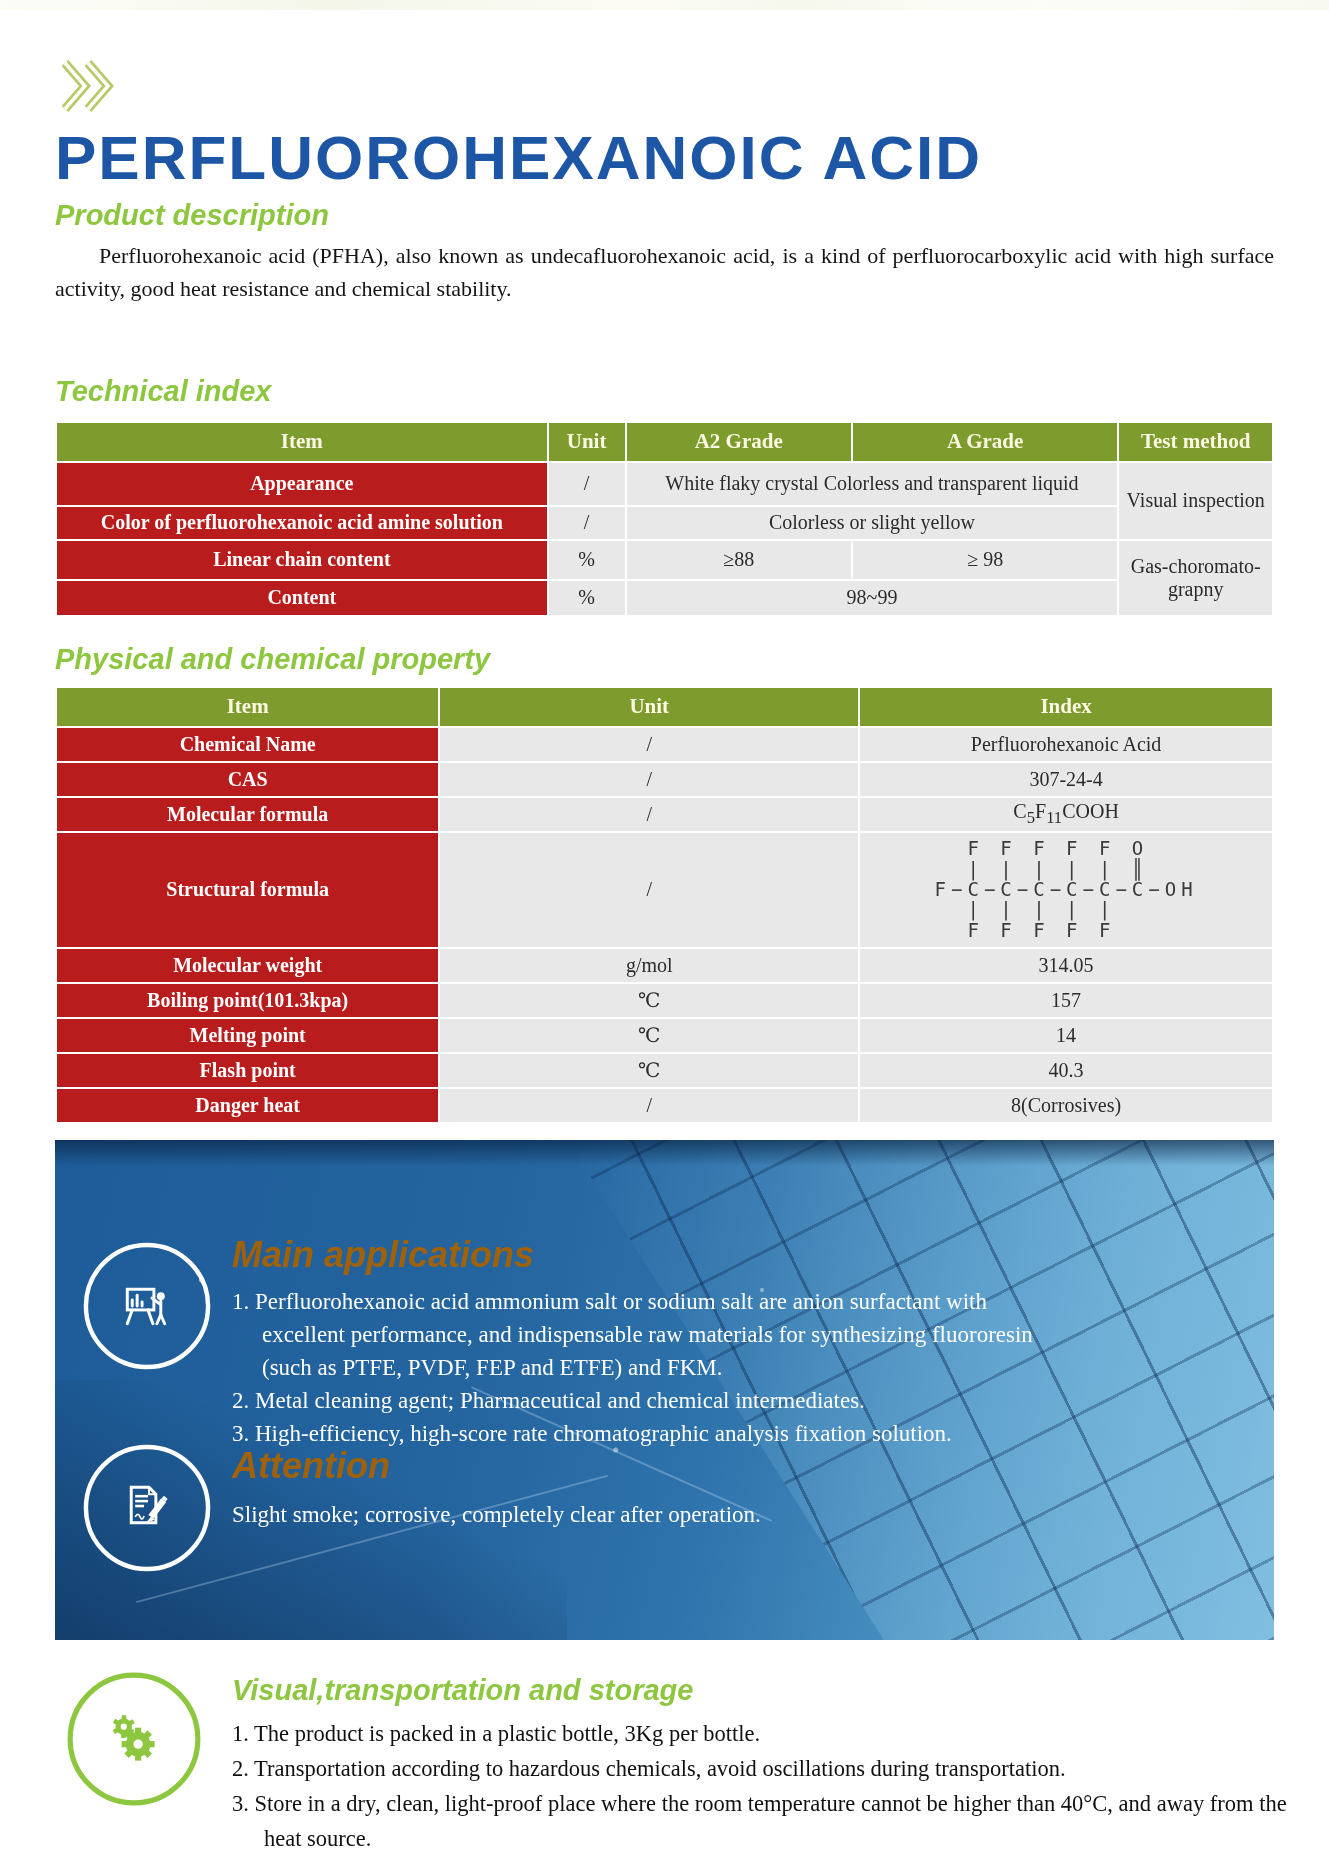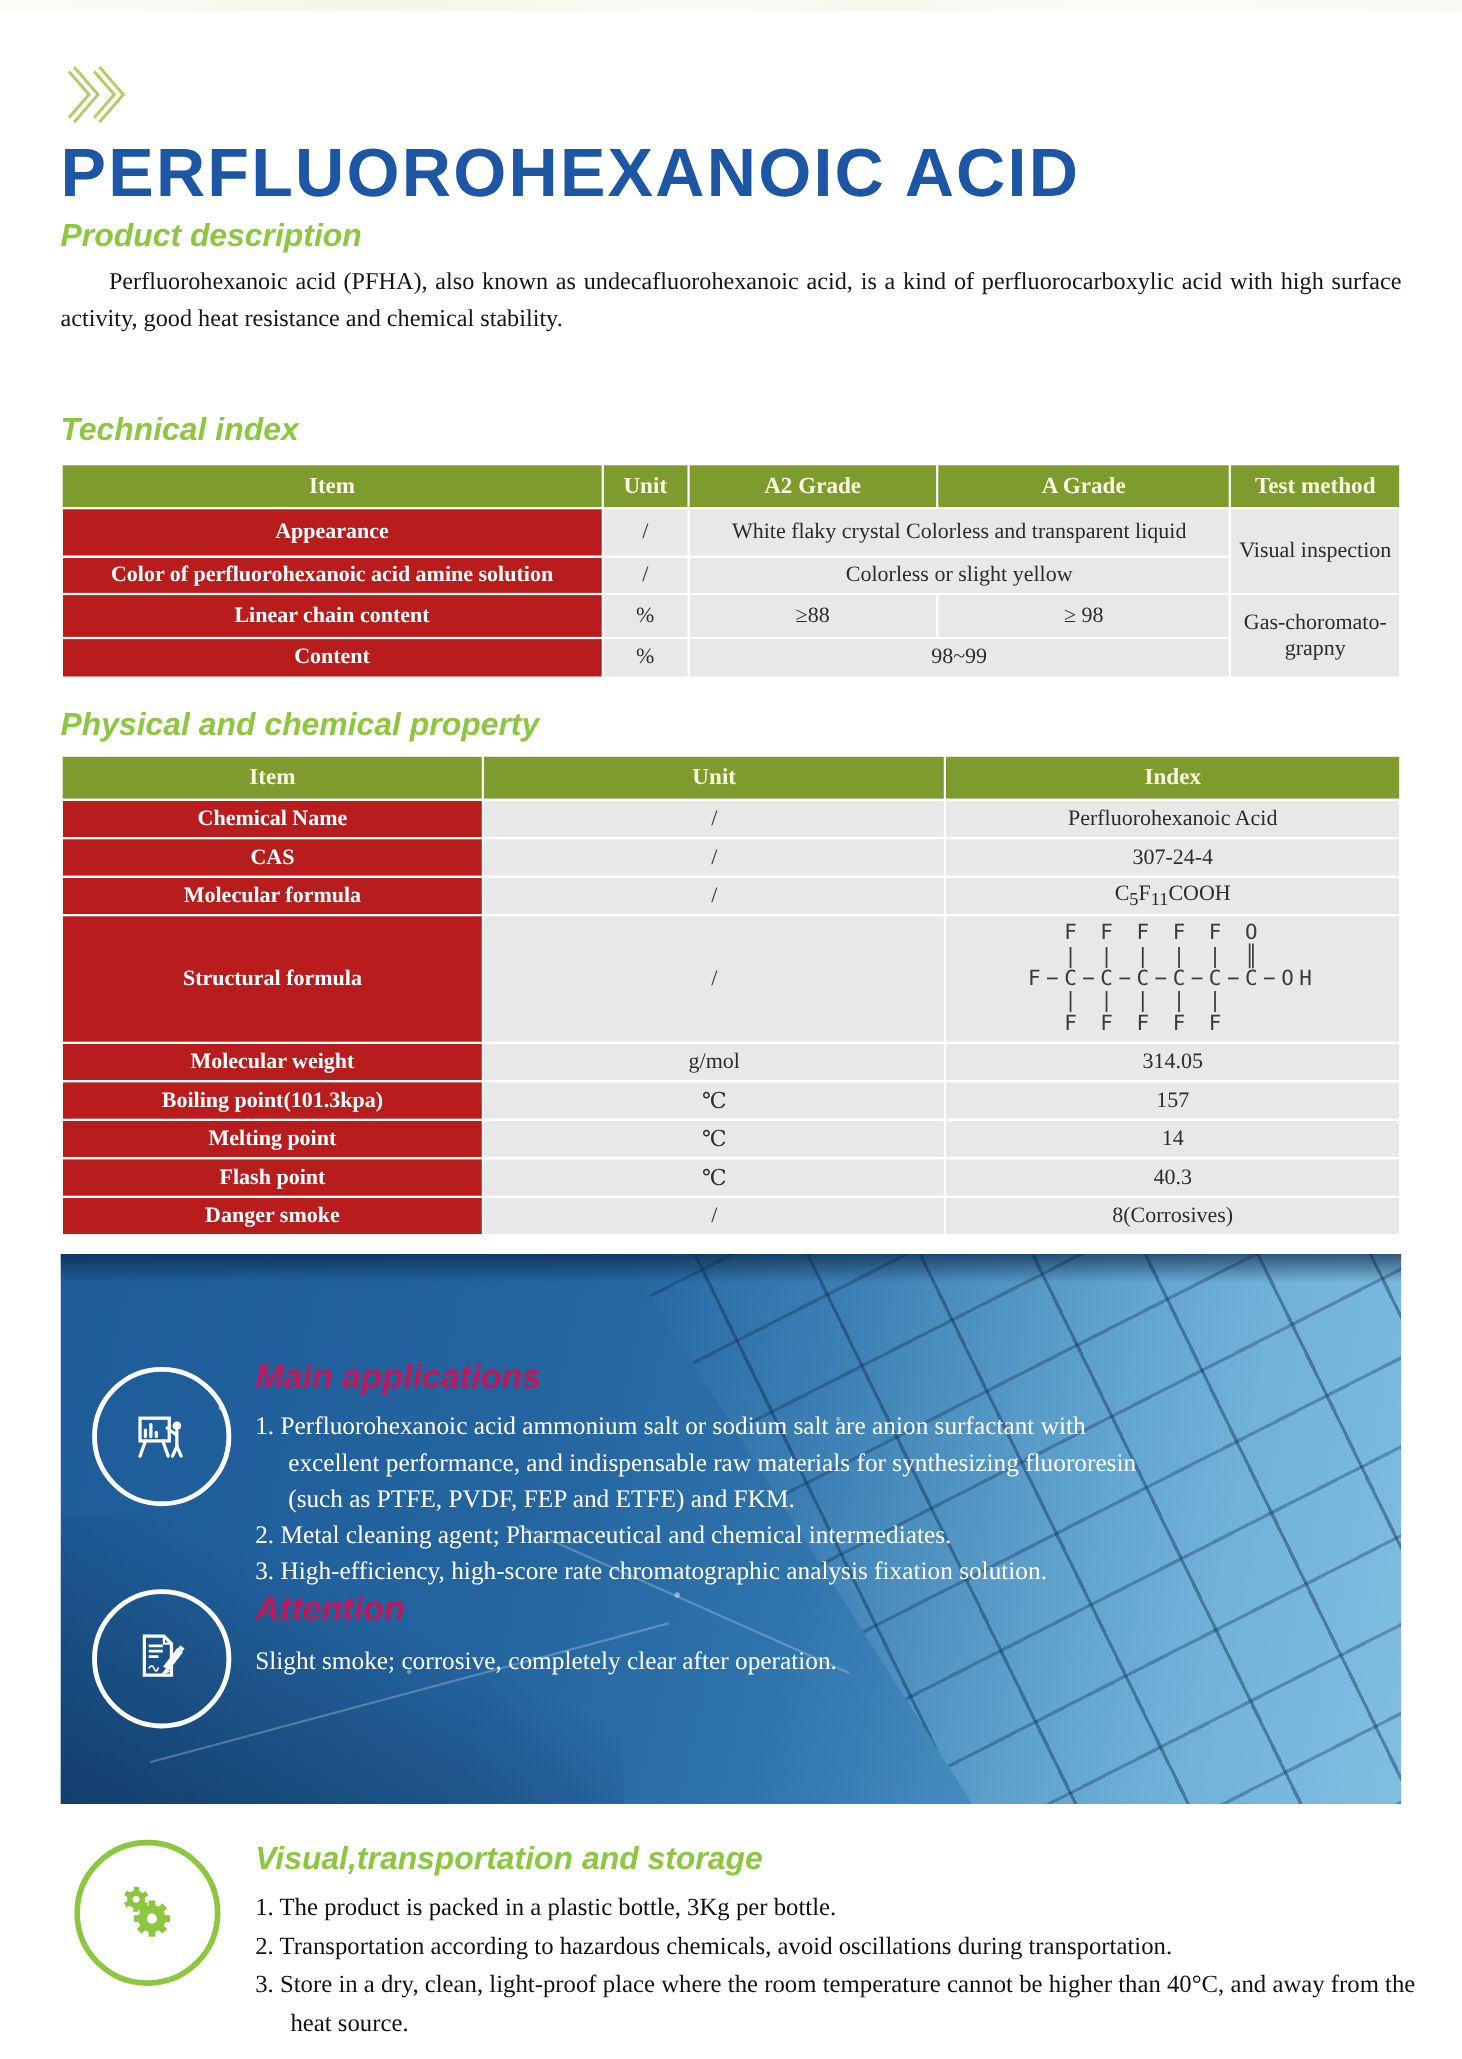--- a/index.html
+++ b/index.html
@@ -58,21 +58,21 @@
   .n2{left:33%;bottom:37%;width:27%;transform:rotate(24deg);}
   .dots{position:absolute;inset:0;background-image:
      radial-gradient(circle at 12% 28%, rgba(255,255,255,.5) 0 2px, transparent 3px),
      radial-gradient(circle at 46% 62%, rgba(255,255,255,.45) 0 2px, transparent 3px),
      radial-gradient(circle at 58% 30%, rgba(255,255,255,.4) 0 1.5px, transparent 2.5px),
      radial-gradient(circle at 26% 76%, rgba(255,255,255,.35) 0 1.5px, transparent 2.5px);}
   .circle-icon{position:absolute;width:132px;height:132px;}
   .app-icon{left:26px;top:100px;}
   .att-icon{left:26px;top:302px;}
   .panel-h{font-family:"Liberation Sans","DejaVu Sans",sans-serif;font-style:italic;
-     font-weight:700;font-size:31px;color:#be185d;margin:0;line-height:1.1;}
+     font-weight:700;font-size:36px;color:#a16207;margin:0;line-height:1.1;}
   .app-block{position:absolute;left:177px;top:95px;width:810px;}
   .app-list{margin:12px 0 0;font-size:23px;line-height:1.43;color:#fff;}
   .hang{padding-left:30px;text-indent:-30px;}
   .att-block{position:absolute;left:177px;top:306px;width:810px;}
   .att-text{margin:17px 0 0;font-size:23px;color:#fff;}
 
   
   .pack{position:relative;margin-top:20px;min-height:186px;}
   .pack-icon{position:absolute;left:10px;top:10px;width:138px;height:138px;}
   .pack-block{margin-left:177px;padding-top:14px;}
@@ -195,21 +195,21 @@
         <td class="item">Melting point</td>
         <td class="val">℃</td>
         <td class="val">14</td>
       </tr>
       <tr>
         <td class="item">Flash point</td>
         <td class="val">℃</td>
         <td class="val">40.3</td>
       </tr>
       <tr>
-        <td class="item">Danger smoke</td>
+        <td class="item">Danger heat</td>
         <td class="val">/</td>
         <td class="val">8(Corrosives)</td>
       </tr>
     </tbody>
       </table>
 
     <div class="panel">
       <div class="panel-bg"></div>
       <div class="glass-grid"></div>
       <div class="top-shade"></div>

